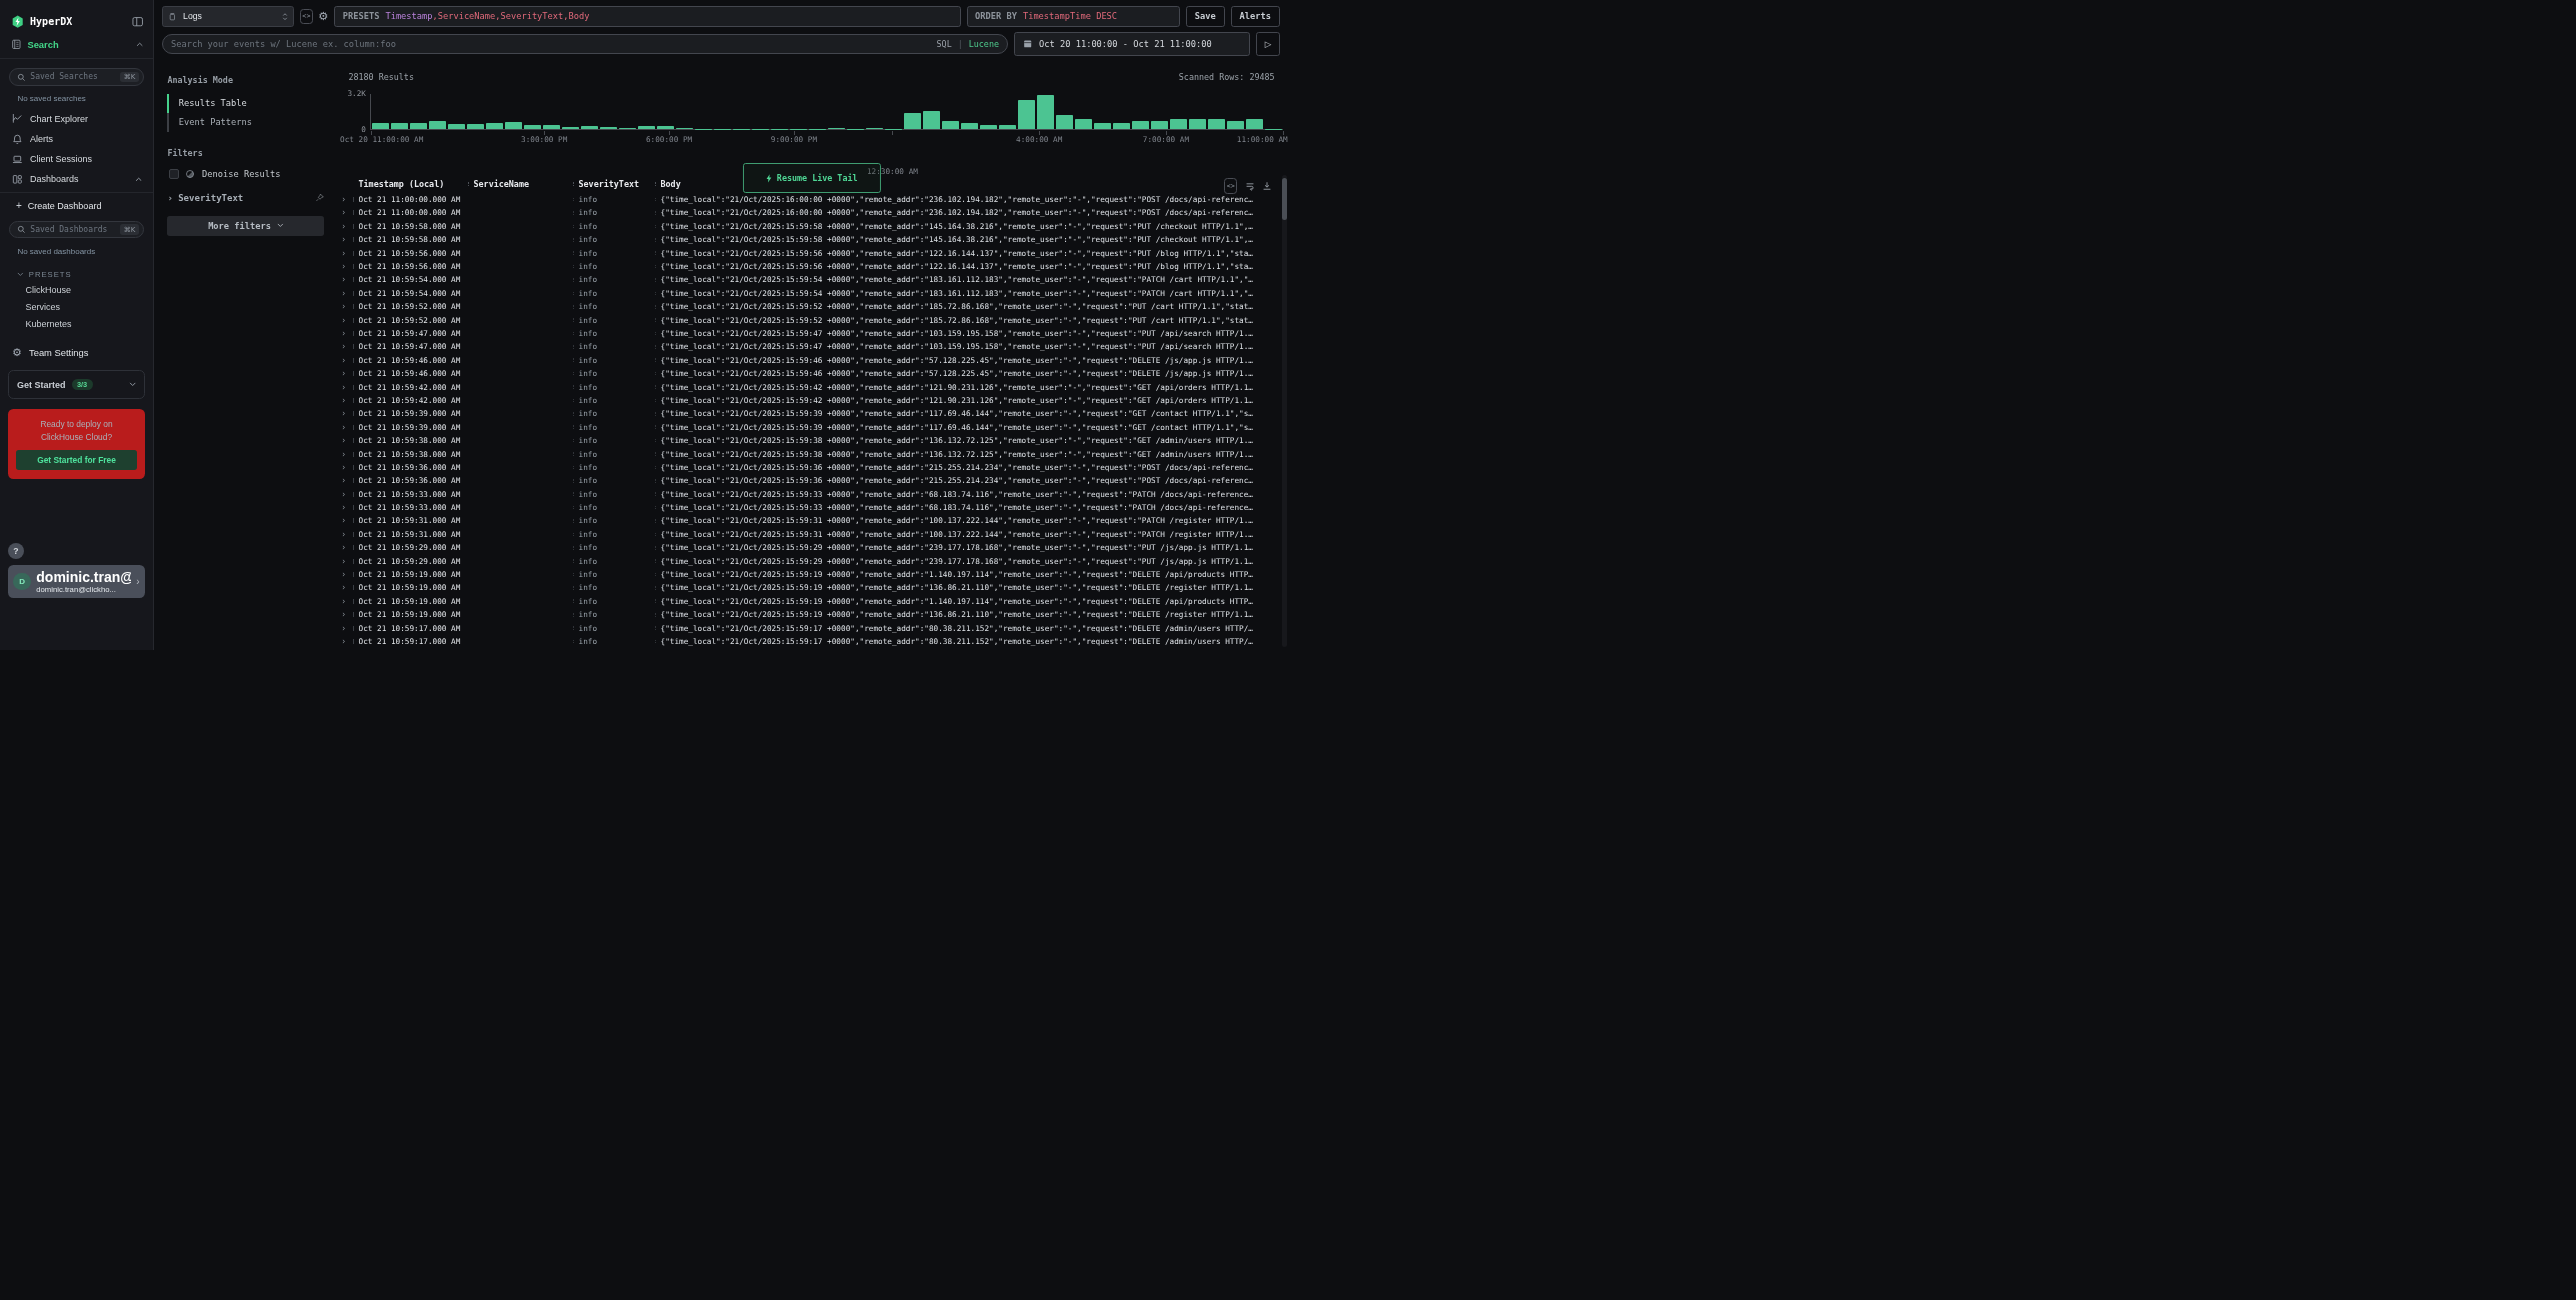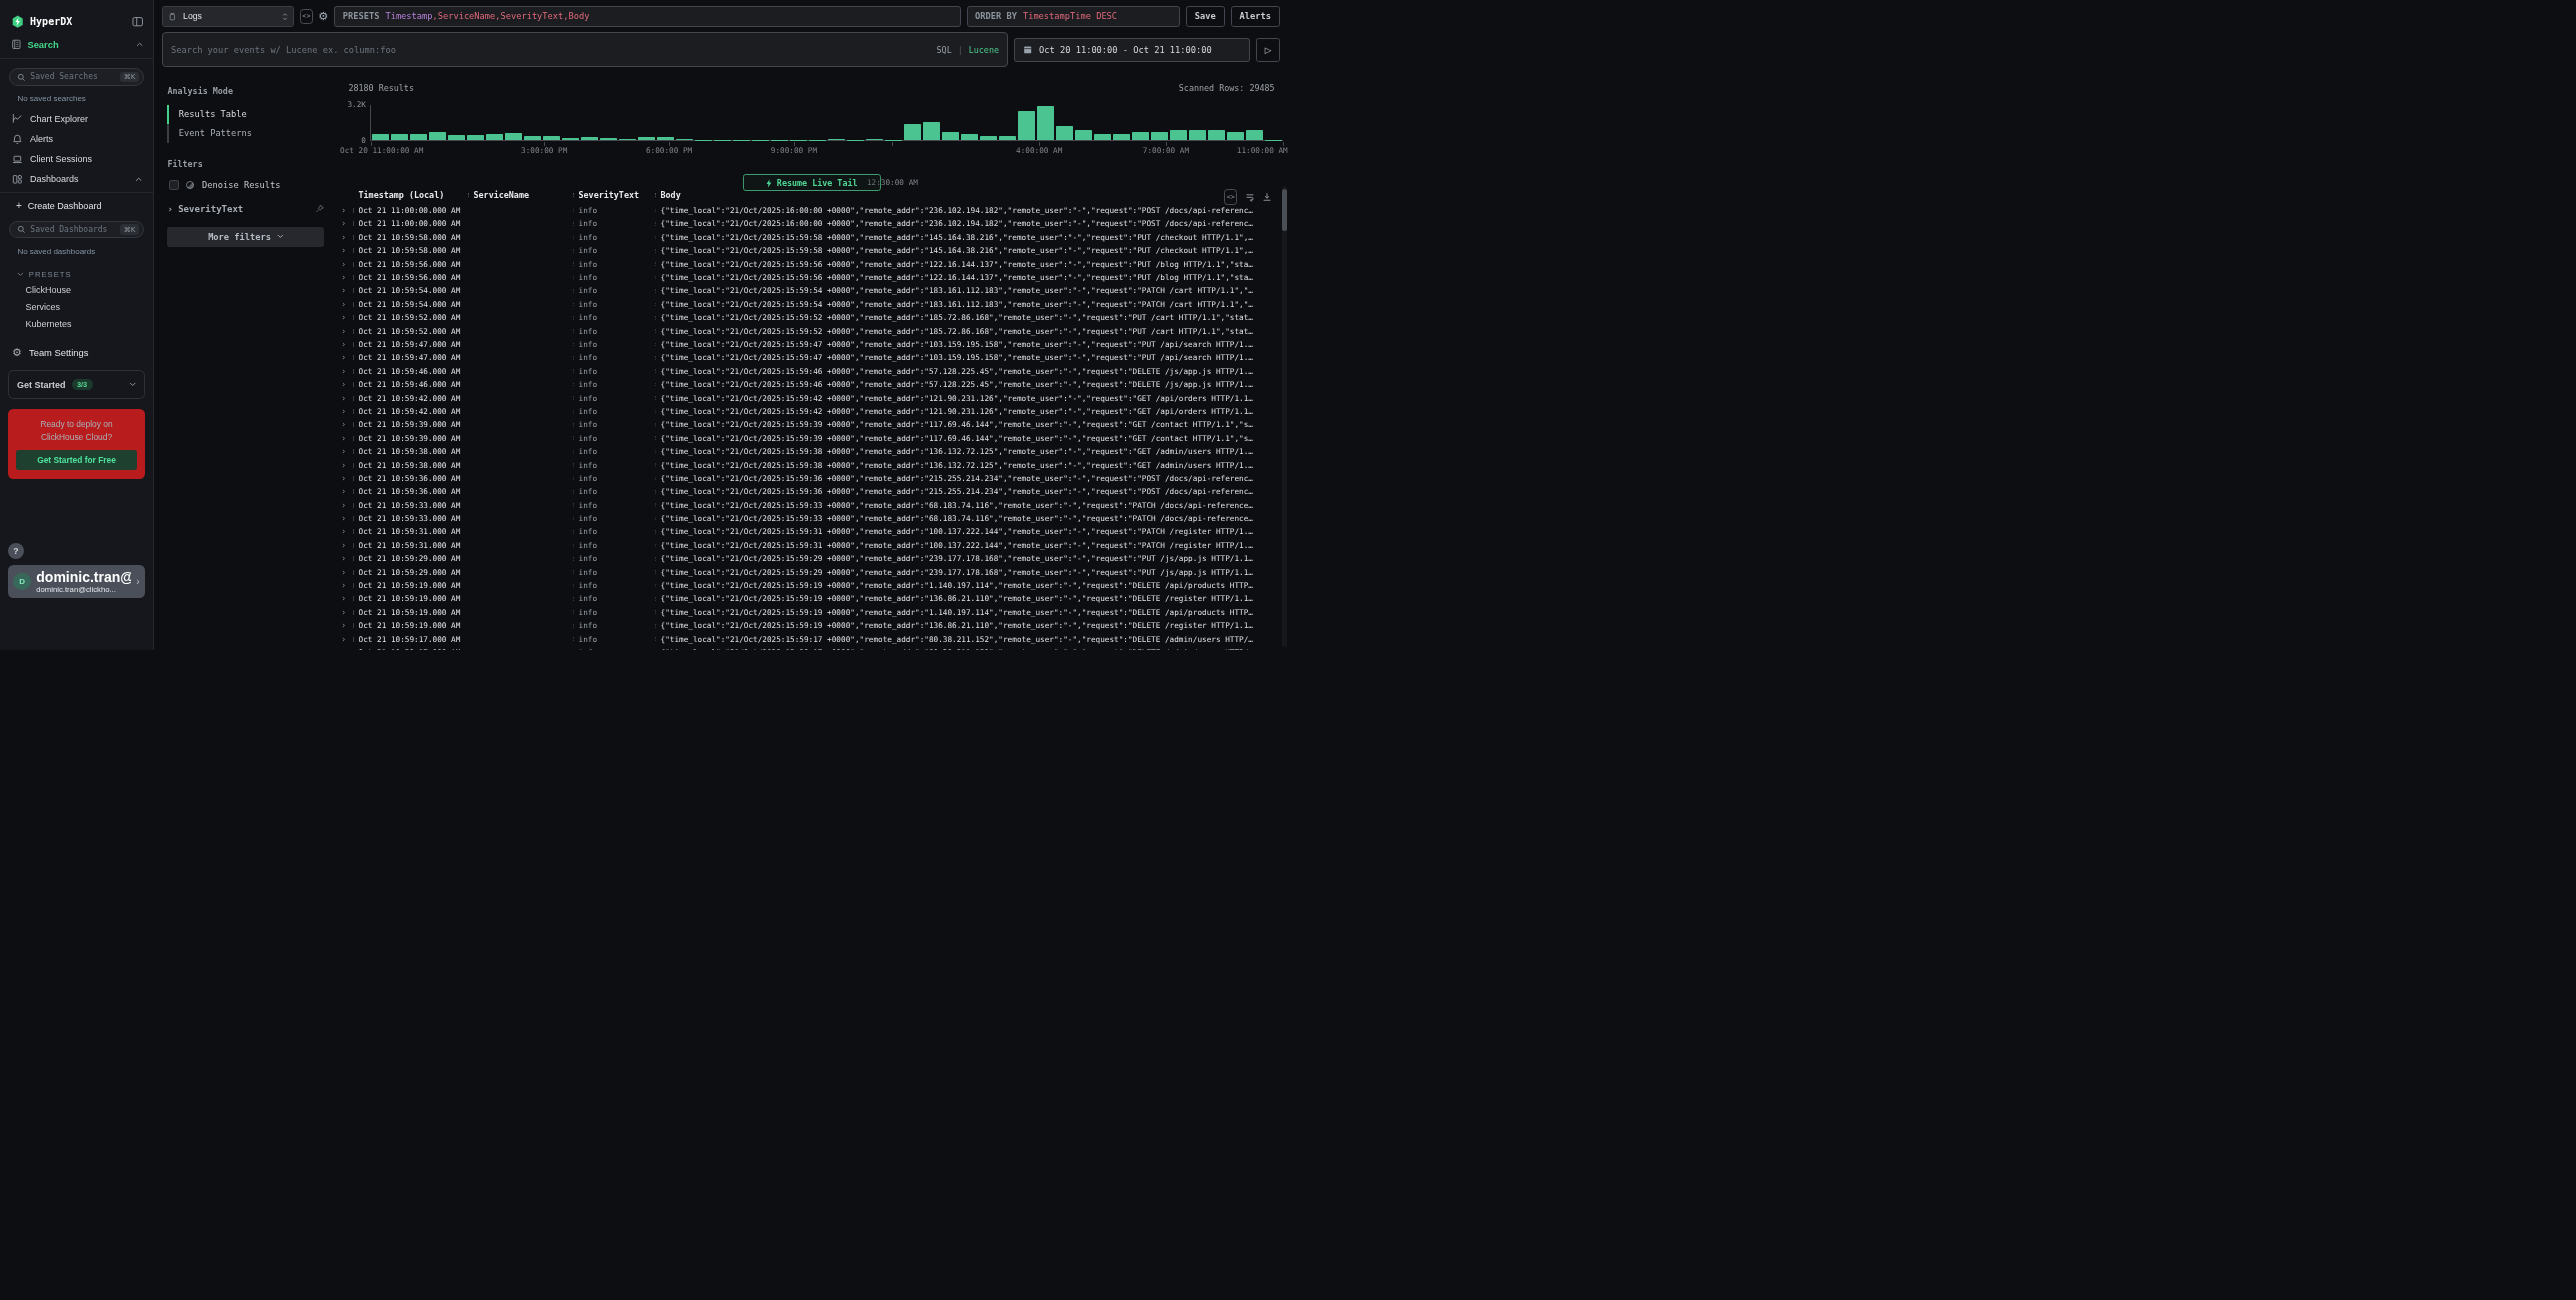--- a/index.html
+++ b/index.html
@@ -53,21 +53,21 @@
   .src-label{flex:1}
   .mini-btns{display:flex;align-items:center;gap:5.4px}
   .code-btn{border:0.7px solid #4a4d55;border-radius:3.4px;width:12.8px;height:15.4px;display:flex;align-items:center;justify-content:center;font-size:6.7px;color:#9aa2ab;font-family:"DejaVu Sans Mono",monospace}
   .query-input{flex:1;height:21.5px;background:#1b1d21;border:0.7px solid #43464e;border-radius:2.7px;display:flex;align-items:center;padding:0 7.4px;font-family:"DejaVu Sans Mono","Liberation Mono",monospace;font-size:8.7px;white-space:nowrap;overflow:hidden}
   .kw{color:#8d939b;font-weight:bold;margin-right:6px}
   .fld-purple{color:#bb83dd}
   .fld-red{color:#e0697a}
   .orderby{width:213px;min-width:213px;flex:none}
   .btn{height:21.5px;border:0.7px solid #43464e;border-radius:2.7px;background:transparent;color:#c6cbd1;font-family:"DejaVu Sans Mono","Liberation Mono",monospace;font-weight:bold;font-size:8.7px;display:flex;align-items:center;justify-content:center;padding:0 8px}
   .search-row{display:flex;gap:6px;padding:0 8px 5.4px;align-items:center}
-  .lucene-input{flex:1;height:35px;background:#1b1d21;border:0.7px solid #43464e;border-radius:4px;display:flex;align-items:center;padding:0 8px;font-family:"DejaVu Sans Mono","Liberation Mono",monospace;font-size:8.7px}
+  .lucene-input{flex:1;height:20px;background:#1b1d21;border:0.7px solid #43464e;border-radius:12px;display:flex;align-items:center;padding:0 8px;font-family:"DejaVu Sans Mono","Liberation Mono",monospace;font-size:8.7px}
   .ph{color:#6d747d;flex:1;white-space:nowrap;overflow:hidden}
   .mode-toggle{display:flex;gap:6px;align-items:center;font-size:8.4px}
   .sql-lbl{color:#9aa0a8}.mode-sep{color:#53575e}.lucene-lbl{color:#4ecb8d}
   .date-input{width:236px;min-width:236px;height:24px;background:#1b1d21;border:0.7px solid #43464e;border-radius:2.7px;display:flex;align-items:center;gap:6.7px;padding:0 8px;font-family:"DejaVu Sans Mono","Liberation Mono",monospace;font-size:8.7px;color:#d5d9de}
   .play-btn{width:24px;min-width:24px;height:24px;border:0.7px solid #43464e;border-radius:2.7px;display:flex;align-items:center;justify-content:center;color:#c3c8ce;font-size:8.7px}
 
   .content{flex:1;display:flex;min-width:0}
   .filter-panel{width:181px;min-width:181px;padding:13.4px 10.7px 0 13.4px}
   .fp-title{font-family:"DejaVu Sans Mono","Liberation Mono",monospace;font-weight:bold;font-size:8.4px;color:#969da5}
   .mode-list{margin-top:9.4px}
@@ -86,21 +86,21 @@
   .res-head{position:absolute;top:10.7px;left:13.4px;right:13.4px;display:flex;justify-content:space-between;font-size:8.4px;color:#9aa1a8}
   .ylab{position:absolute;left:0;width:31px;text-align:right;font-size:7.7px;color:#8d9299}
   .ylab-top{top:28px}.ylab-0{top:64px}
   .yaxis{position:absolute;left:35px;top:33px;width:0.7px;height:36px;background:#46494f}
   .plot{position:absolute;left:36px;right:5.4px;top:33px;height:36px;border-bottom:1.3px solid #46494f;display:flex;align-items:flex-end;gap:2.7px;padding:0 1.3px}
   .bar{flex:1;background:#4cc492;border-radius:0.7px 0.7px 0 0;min-height:0.7px}
   .xticks{position:absolute;left:36px;right:5.4px;top:70px;height:4px}
   .xtick{position:absolute;top:0;width:0.7px;height:4px;background:#46494f}
   .xlabels{position:absolute;left:36px;right:5.4px;top:74px;height:9.4px;font-size:7.7px;color:#7f848c}
   .xlabel{position:absolute;white-space:nowrap}
-  .live-tail{position:absolute;top:102px;left:50%;transform:translateX(-50%);border:0.7px solid #3f9d71;color:#4fd795;border-radius:2.7px;height:17px;display:flex;align-items:center;gap:5.4px;padding:0 22px;font-weight:bold;font-size:8.4px;background:rgba(22,42,32,.25)}
+  .live-tail{position:absolute;top:102px;left:50%;transform:translateX(-50%);border:0.7px solid #3f9d71;color:#4fd795;border-radius:2.7px;height:30px;display:flex;align-items:center;gap:5.4px;padding:0 22px;font-weight:bold;font-size:8.4px;background:rgba(22,42,32,.25)}
   .tbl-icons{position:absolute;top:117px;right:16px;display:flex;gap:7.4px;align-items:center;color:#a6adb5}
   .tbl{position:absolute;top:114px;left:0;right:9.4px;bottom:0;overflow:hidden}
   .thead,.trow{display:grid;grid-template-columns:17.5px 115px 105px 82px 1fr;align-items:center}
   .thead{height:17.5px;font-weight:bold;font-size:8.4px;color:#e8eaee}
   .hcell{position:relative;padding-left:6px;white-space:nowrap;overflow:hidden}
   .hcell.dot::before{content:"";position:absolute;left:0;top:2.7px;bottom:2.7px;border-left:1.3px dotted #4c5057}
   .trow{height:13.4px;font-size:7.7px}
   .r-chev{text-align:center;color:#8f969e;font-size:8px}
   .cell{position:relative;padding-left:6px;white-space:nowrap;overflow:hidden}
   .c-ts{color:#e2e5e9}

